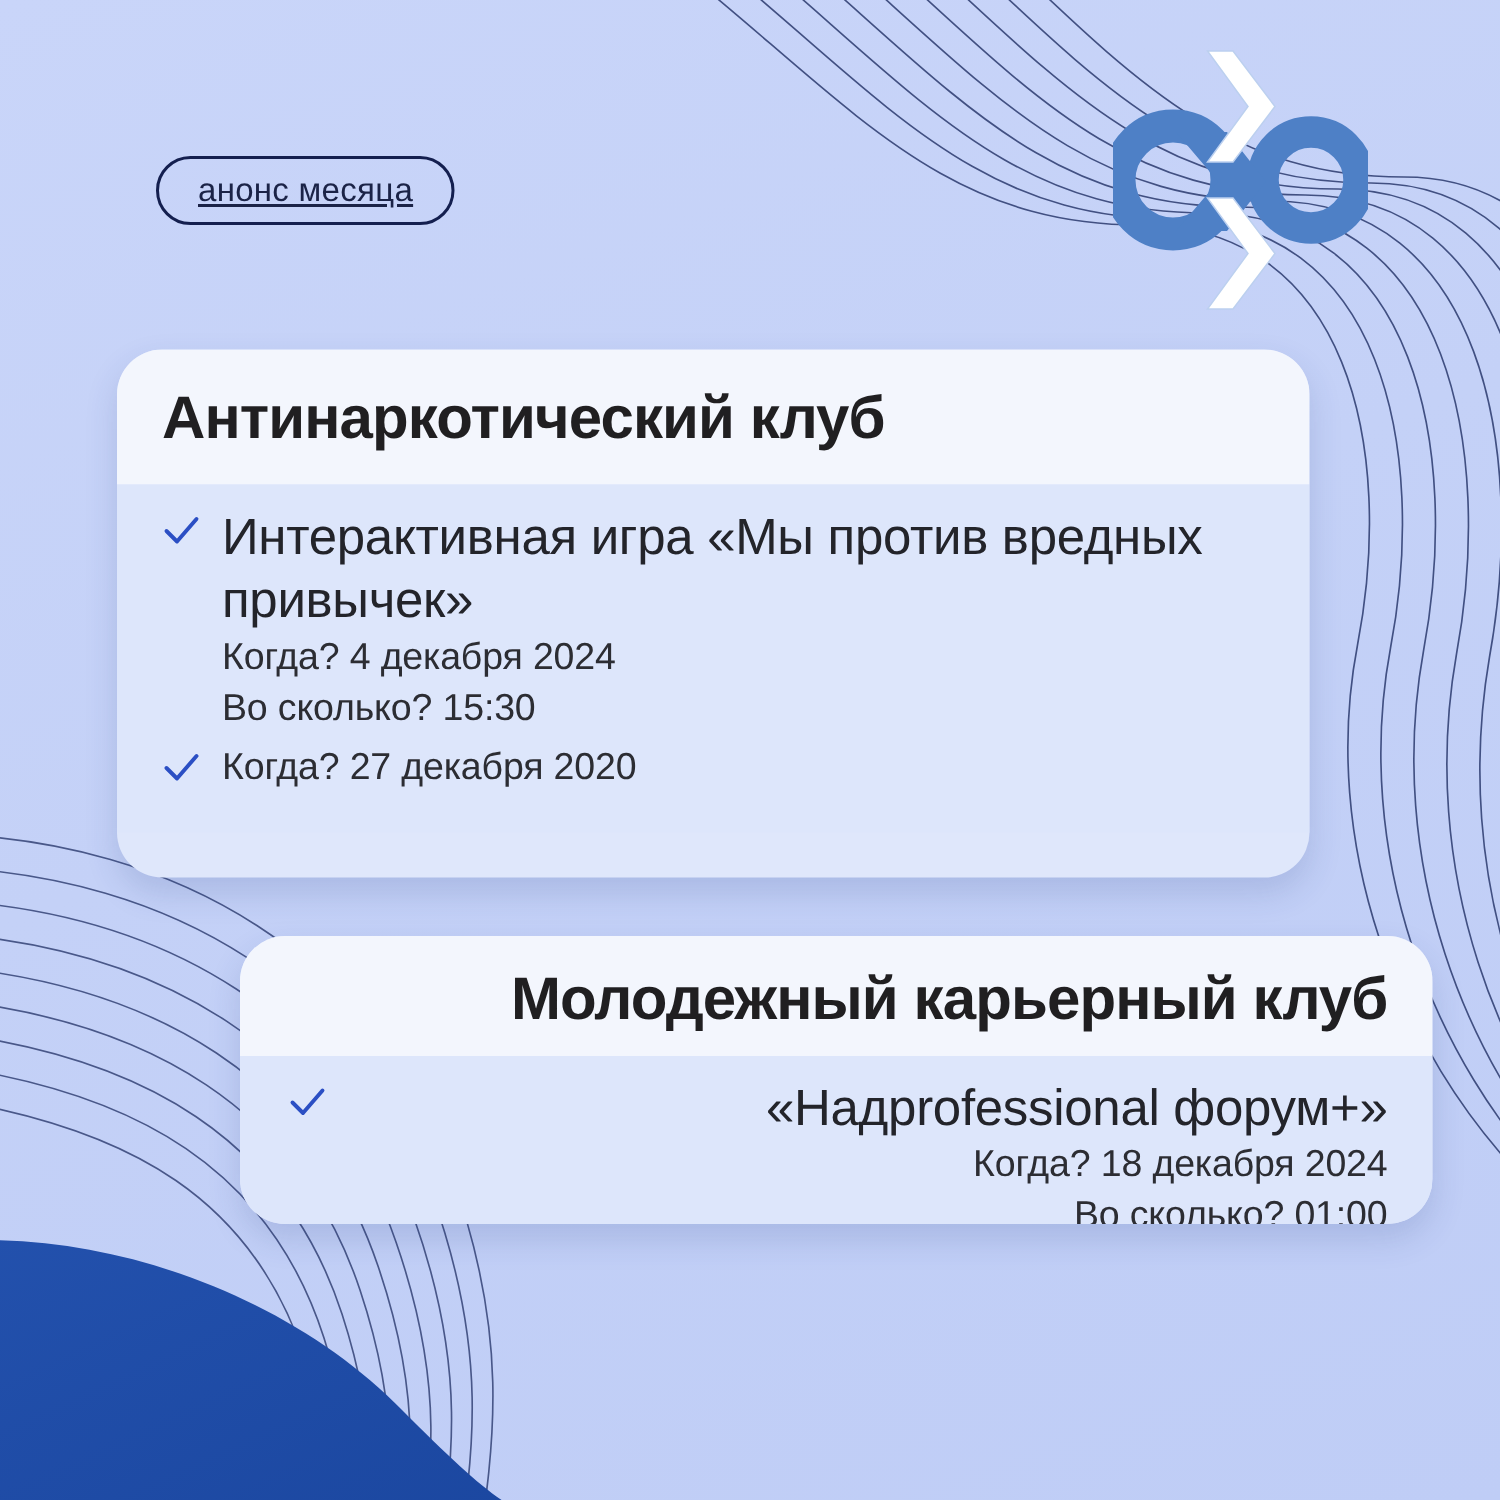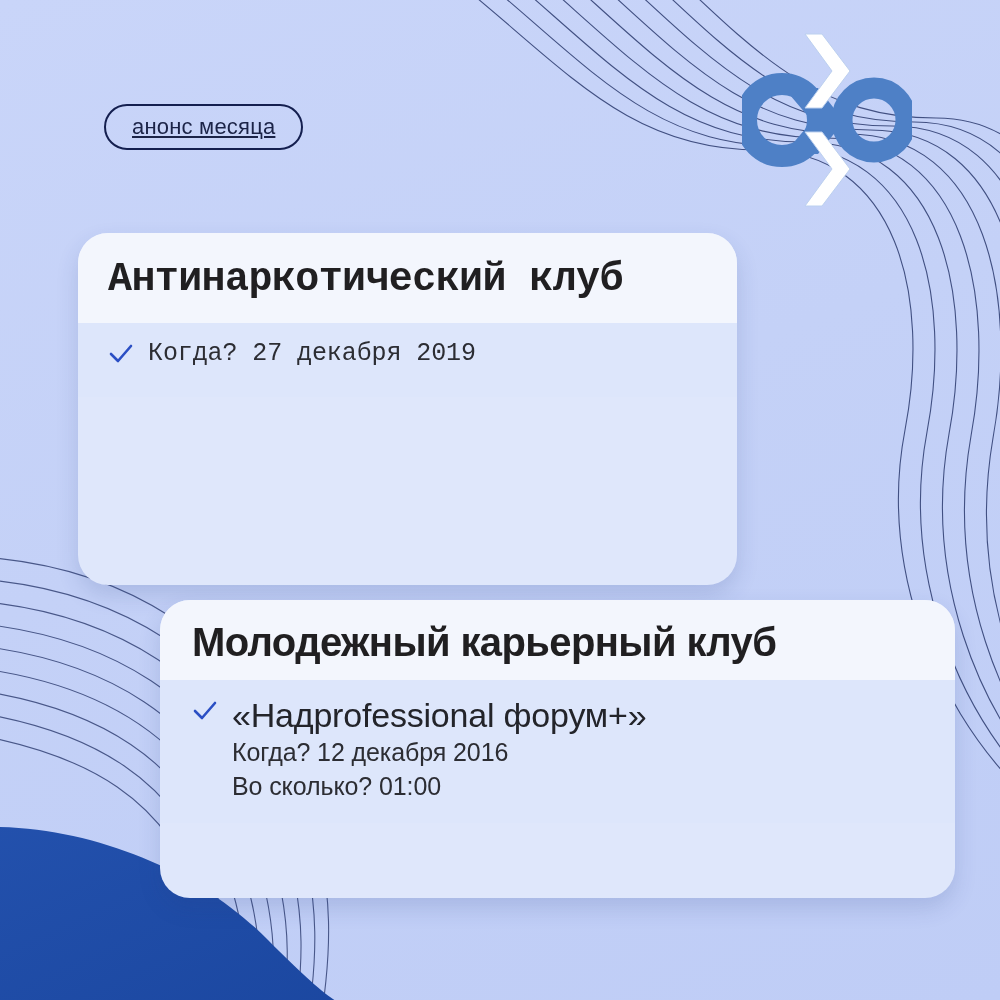--- a/index.html
+++ b/index.html
@@ -69,29 +69,29 @@
   .card {
     position: absolute;
     border-radius: 30px;
     overflow: hidden;
     box-shadow: 0 10px 22px rgba(40, 60, 130, 0.16);
     background: #dfe7fb;
   }
   .card-1 {
     left: 78px;
     top: 233px;
-    width: 659px;
+    width: 795px;
     height: 352px;
-    font-family: Liberation Mono, monospace;
   }
   .card-2 {
     left: 160px;
-    top: 600px;
+    top: 624px;
     width: 795px;
-    height: 298px;
+    height: 192px;
+    text-align: right;
   }
   .card-head {
     background: #f3f6fd;
     padding: 22px 30px 16px 30px;
   }
   .card-1 .card-head { padding: 24px 30px 20px 30px; }
   .card-2 .card-head { padding: 20px 30px 14px 32px; }
 
   .card-title {
     margin: 0;
@@ -208,50 +208,62 @@
       </g>
     </svg>
   </div>
 
   <div class="card card-1">
     <div class="card-head">
       <h2 class="card-title">Антинаркотический клуб</h2>
     </div>
     <div class="card-body">
 
-
       <div class="event">
         <span class="check-icon">
           <svg viewBox="0 0 26 26" width="26" height="26" xmlns="http://www.w3.org/2000/svg" aria-hidden="true">
             <path d="M3 13 L10 20 L23 5" fill="none" stroke="#2b4fc4" stroke-width="2.6" stroke-linecap="round" stroke-linejoin="round"></path>
           </svg>
         </span>
         <div class="event-text">
-          <div class="event-meta">Когда? 27 декабря 2019</div>
+          <div class="event-name">Интерактивная игра «Мы против вредных привычек»</div>
+          <div class="event-meta">Когда? 4 декабря 2024</div>
+          <div class="event-meta">Во сколько? 15:30</div>
+        </div>
+      </div>
+
+      <div class="event">
+        <span class="check-icon">
+          <svg viewBox="0 0 26 26" width="26" height="26" xmlns="http://www.w3.org/2000/svg" aria-hidden="true">
+            <path d="M3 13 L10 20 L23 5" fill="none" stroke="#2b4fc4" stroke-width="2.6" stroke-linecap="round" stroke-linejoin="round"></path>
+          </svg>
+        </span>
+        <div class="event-text">
+          <div class="event-meta">Когда? 27 декабря 2020</div>
         </div>
       </div>
 
     </div>
   </div>
 
   <div class="card card-2">
     <div class="card-head">
       <h2 class="card-title">Молодежный карьерный клуб</h2>
     </div>
     <div class="card-body">
 
       <div class="event">
         <span class="check-icon">
           <svg viewBox="0 0 26 26" width="26" height="26" xmlns="http://www.w3.org/2000/svg" aria-hidden="true">
             <path d="M3 13 L10 20 L23 5" fill="none" stroke="#2b4fc4" stroke-width="2.6" stroke-linecap="round" stroke-linejoin="round"></path>
           </svg>
         </span>
         <div class="event-text">
           <div class="event-name">«Надprofessional форум+»</div>
-          <div class="event-meta">Когда? 12 декабря 2016</div>
+          <div class="event-meta">Когда? 18 декабря 2024</div>
           <div class="event-meta">Во сколько? 01:00</div>
         </div>
       </div>
 
     </div>
   </div>
 
 </div>
 
 </body></html>

